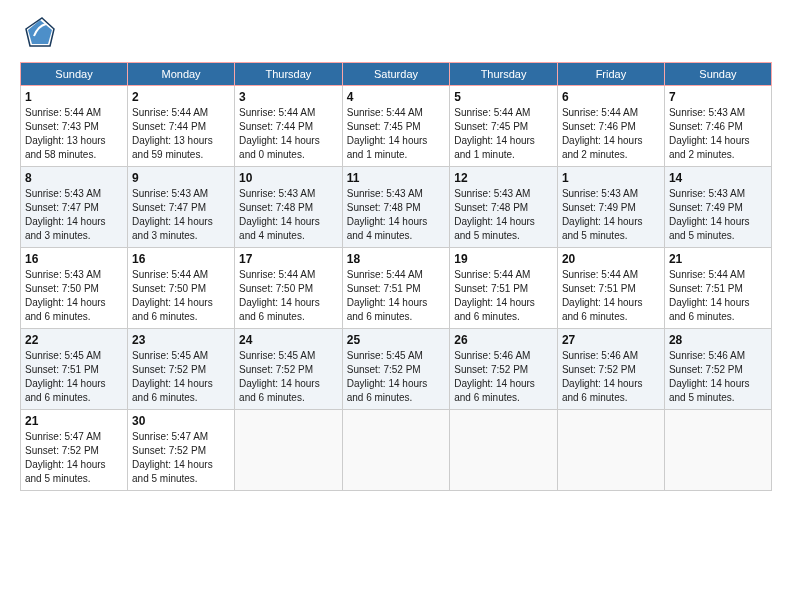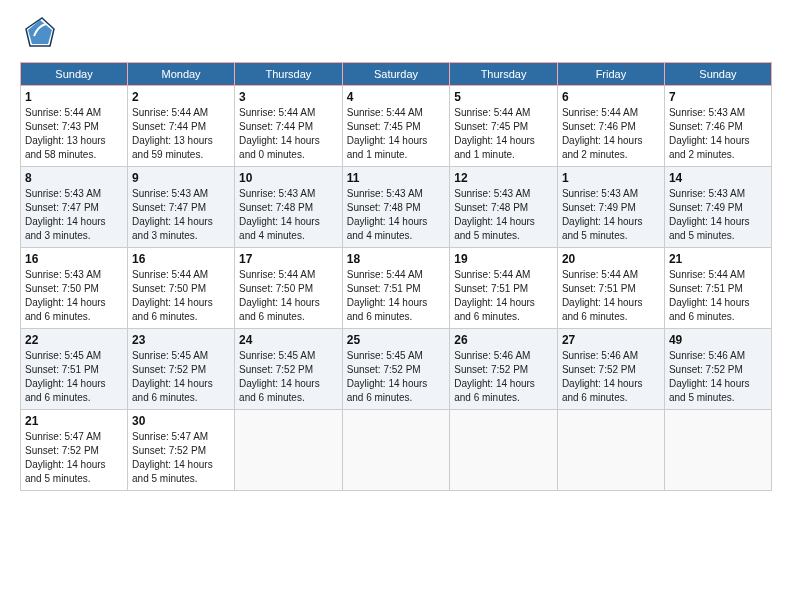--- a/index.html
+++ b/index.html
@@ -238,21 +238,21 @@
       </td>
           <td>
         <span class="day-num">26</span>
         <span class="day-info">Sunrise: 5:46 AM<br>Sunset: 7:52 PM<br>Daylight: 14 hours and 6 minutes.</span>
       </td>
           <td>
         <span class="day-num">27</span>
         <span class="day-info">Sunrise: 5:46 AM<br>Sunset: 7:52 PM<br>Daylight: 14 hours and 6 minutes.</span>
       </td>
           <td>
-        <span class="day-num">49</span>
+        <span class="day-num">28</span>
         <span class="day-info">Sunrise: 5:46 AM<br>Sunset: 7:52 PM<br>Daylight: 14 hours and 5 minutes.</span>
       </td>
         </tr>
         <tr>
           <td>
         <span class="day-num">21</span>
         <span class="day-info">Sunrise: 5:47 AM<br>Sunset: 7:52 PM<br>Daylight: 14 hours and 5 minutes.</span>
       </td>
           <td>
         <span class="day-num">30</span>

